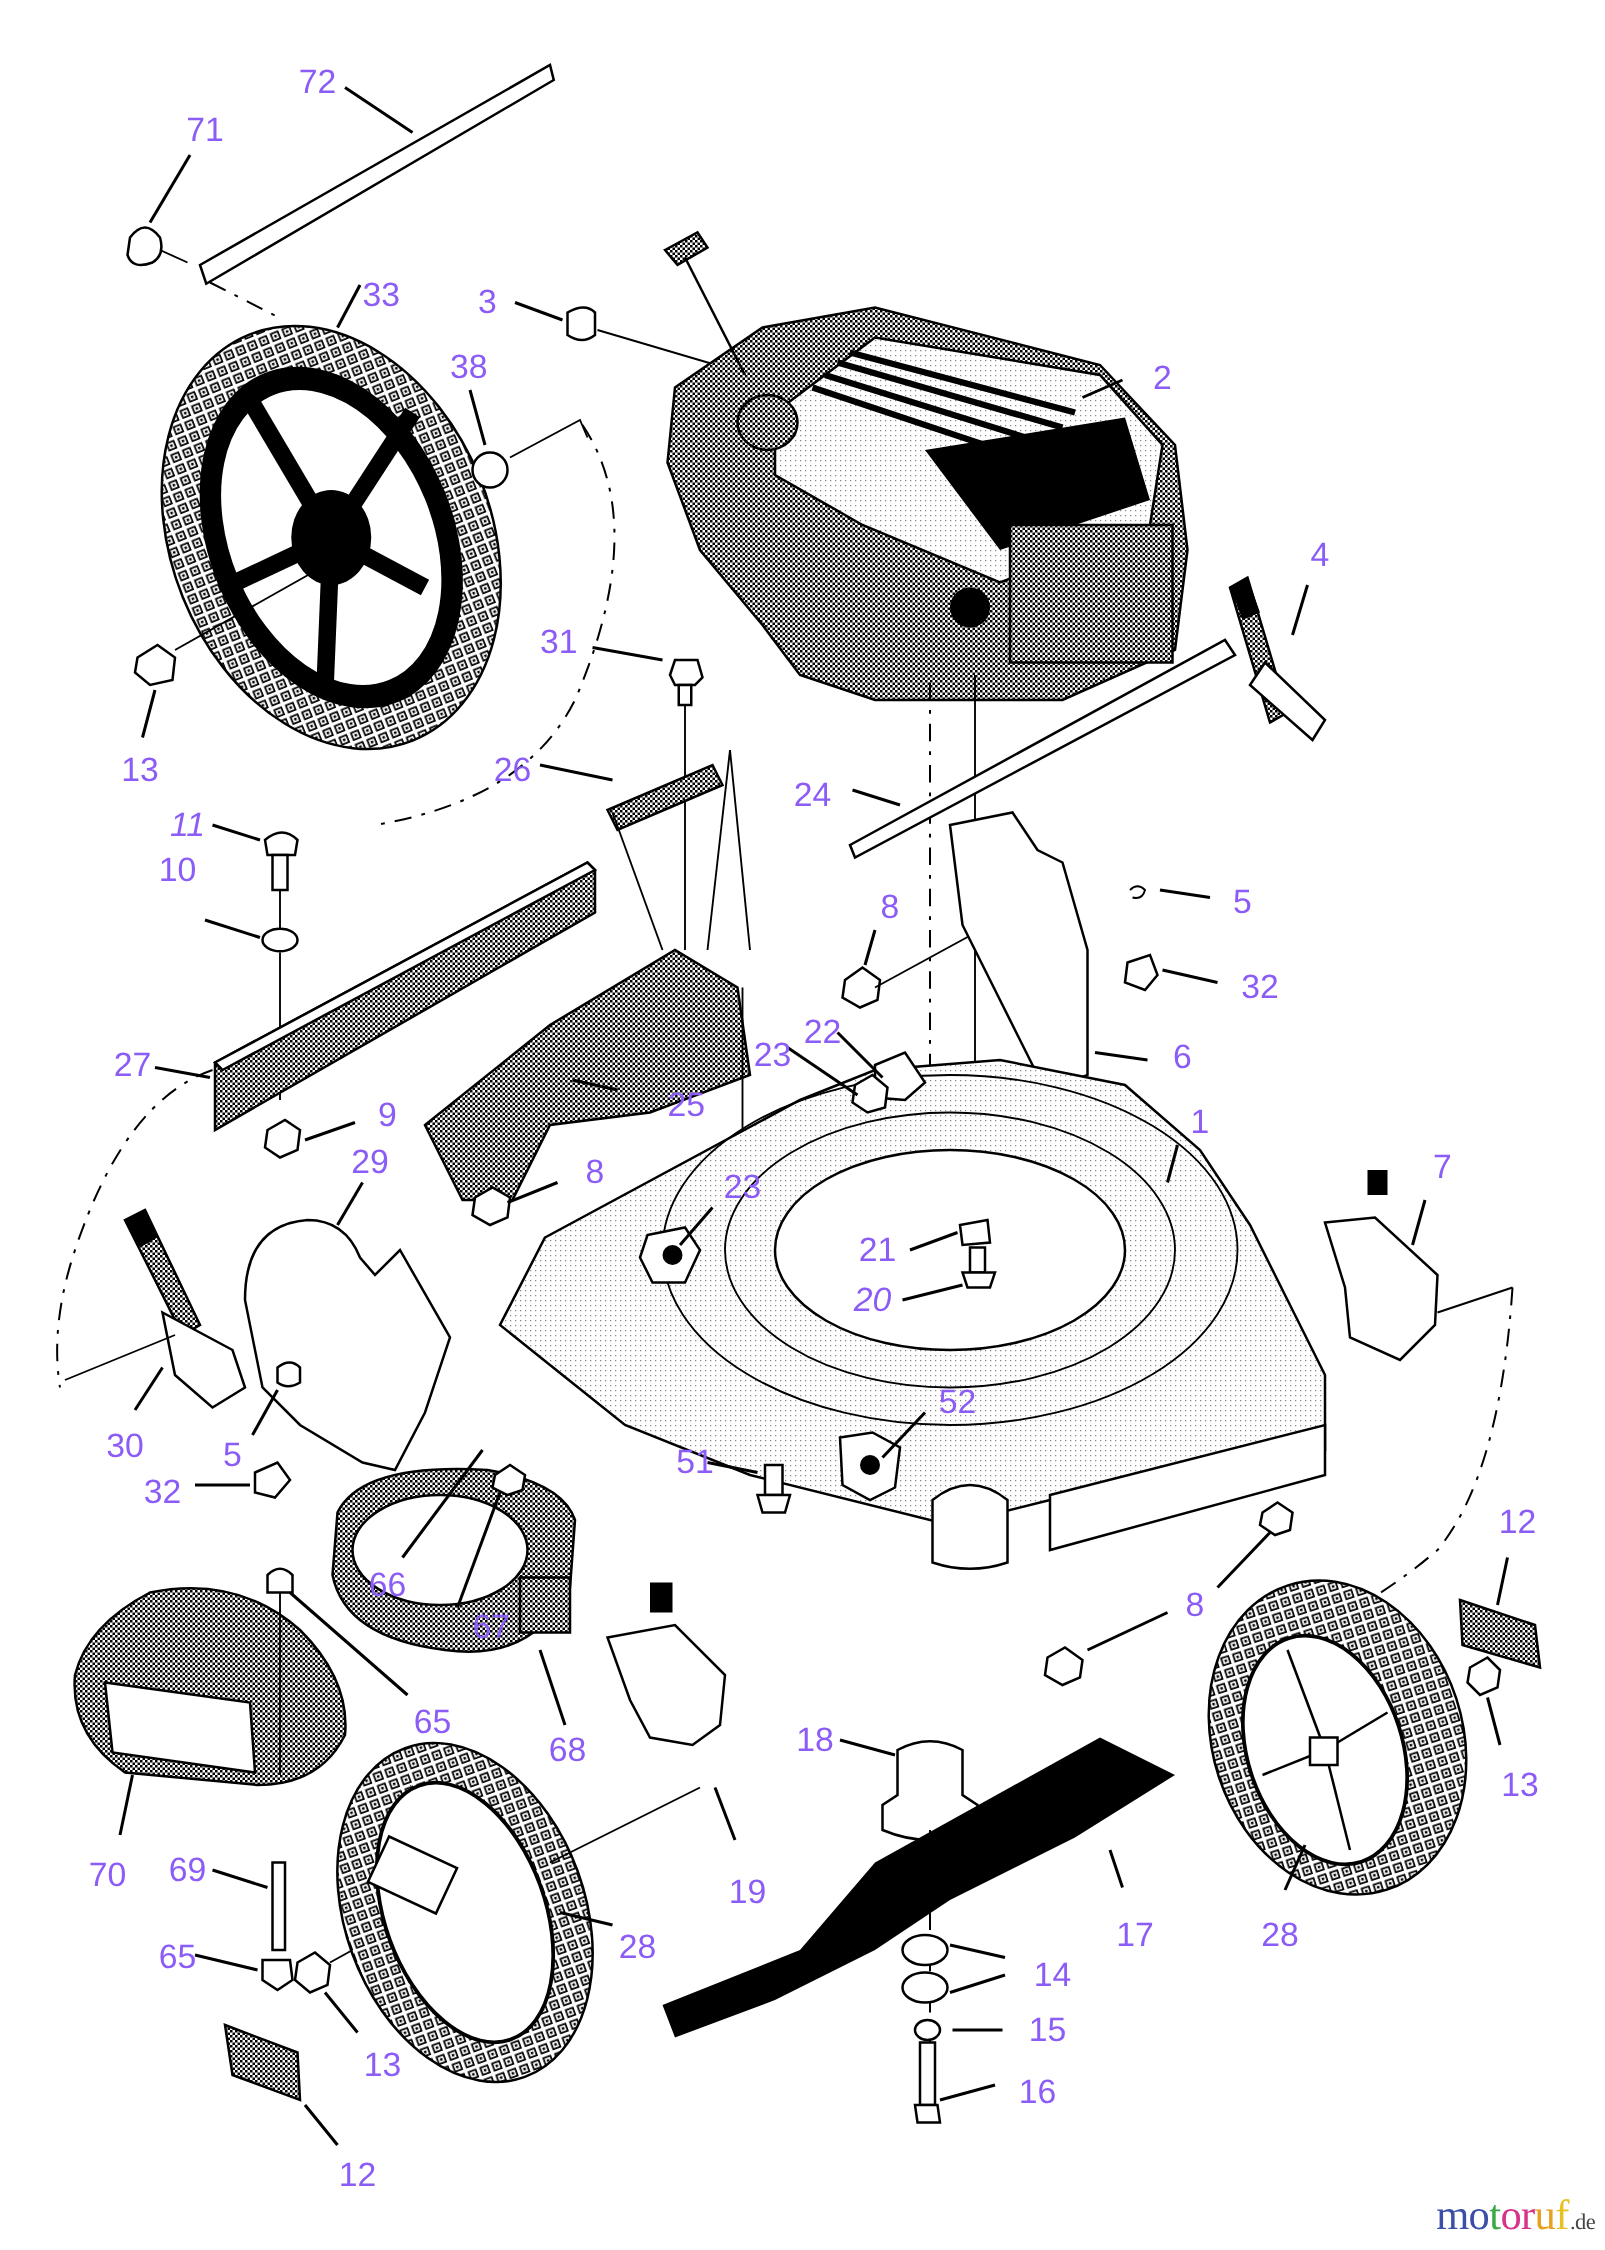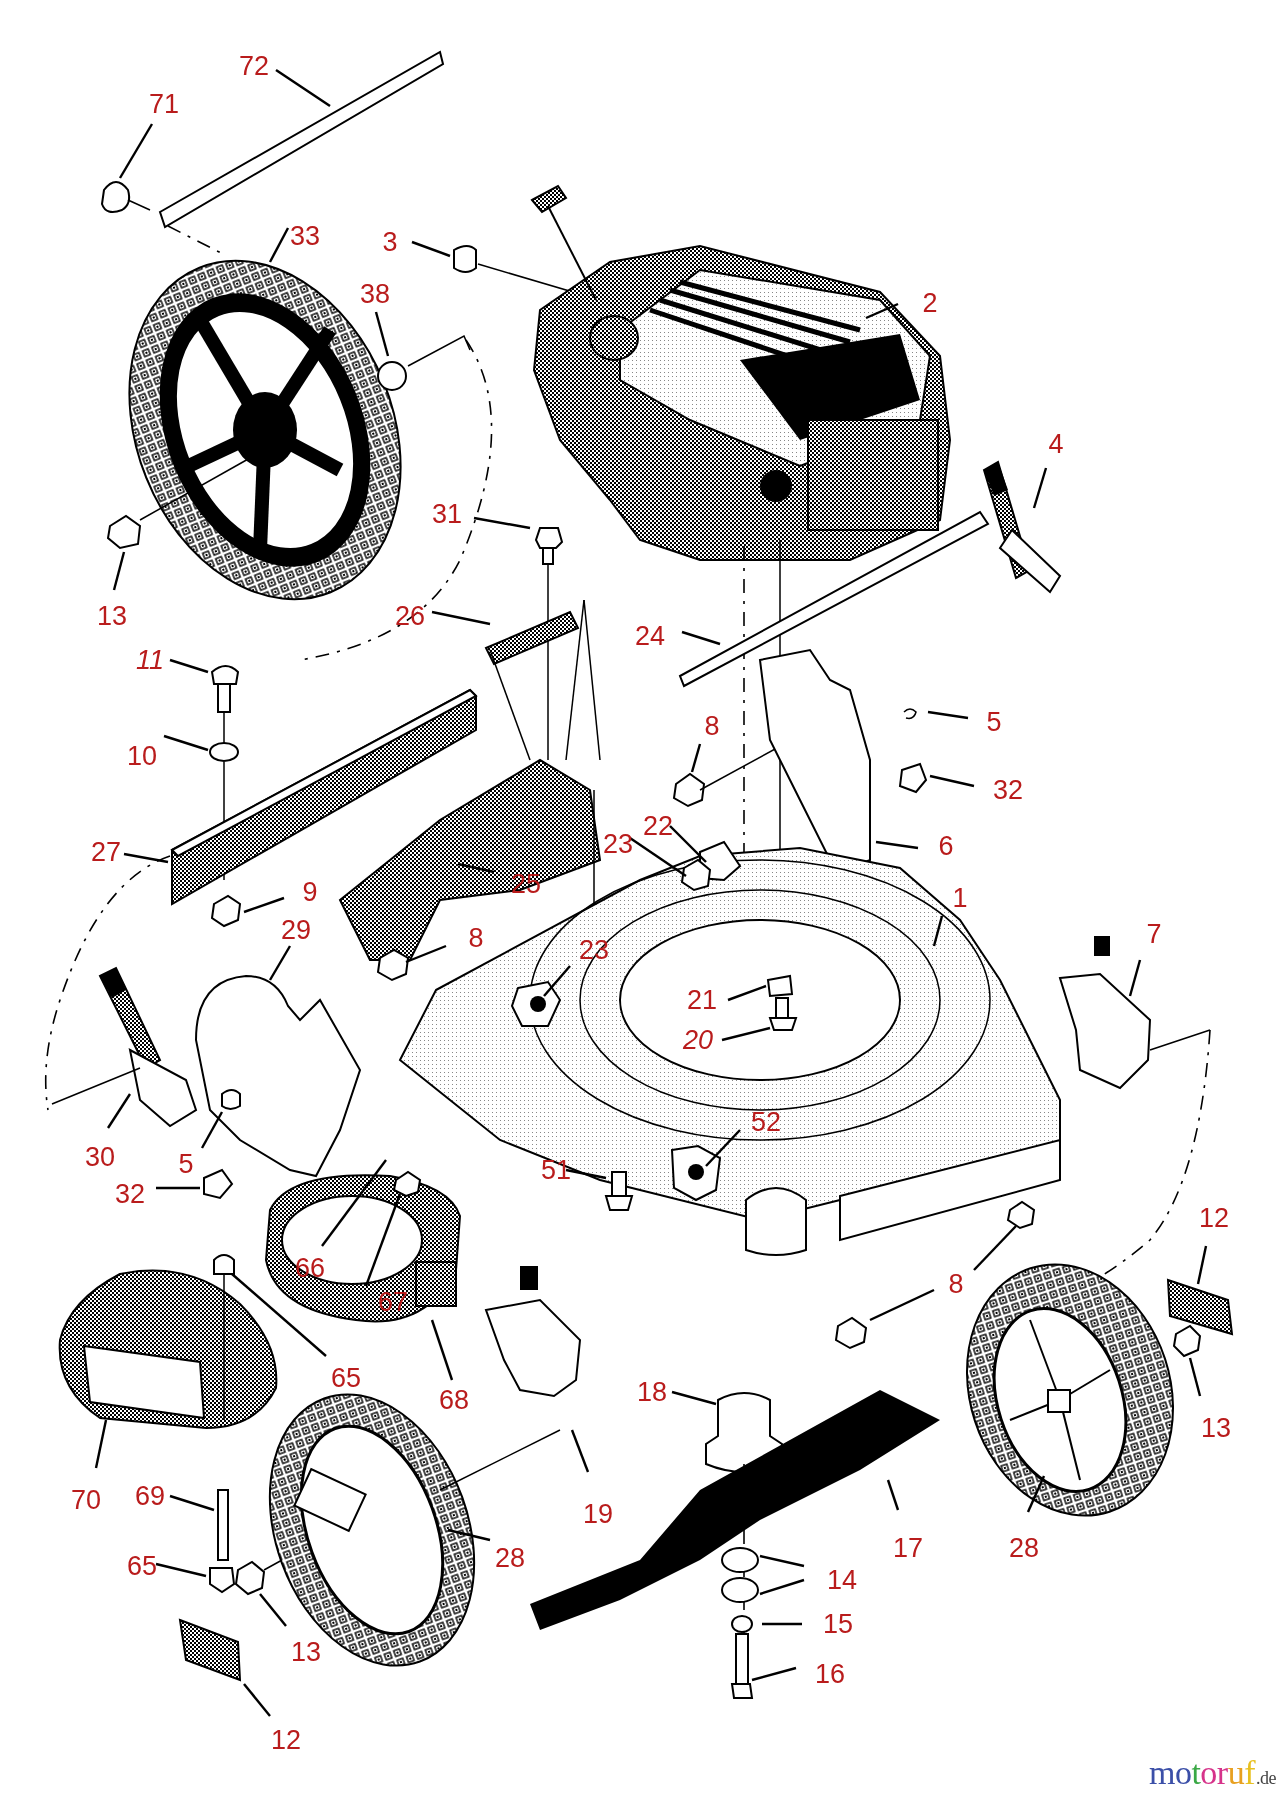--- a/index.html
+++ b/index.html
@@ -1,19 +1,19 @@
 <!DOCTYPE html>
 <html><head>
 <meta charset="utf-8">
 <style>
   html, body { margin:0; padding:0; background:#ffffff; }
   body { width:1284px; height:1800px; position:relative; overflow:hidden;
          font-family:"Liberation Sans", sans-serif; }
   #diagram { position:absolute; left:0; top:0; width:1284px; height:1800px; }
-  .callout { position:absolute; font-size:27px; color:#b91c1c; line-height:1;
+  .callout { position:absolute; font-size:27px; color:#8b5cf6; line-height:1;
              transform:translate(-50%,-50%); white-space:nowrap; }
   #logo { position:absolute; right:8px; bottom:8px; font-family:"Liberation Serif", serif;
           font-size:34px; letter-spacing:-0.5px; }
   #logo span { display:inline-block; }
   #logo .tld { font-size:18px; color:#444; margin-left:1px; }
   .stroke { stroke:#000; fill:none; stroke-width:2; }
   .thin { stroke:#000; fill:none; stroke-width:1.5; }
   .dash { stroke:#000; fill:none; stroke-width:1.6; stroke-dasharray:14 8 3 8; }
   .leader { stroke:#000; stroke-width:2.4; fill:none; }
   .dot { fill:url(#dots); stroke:#000; stroke-width:2; }
@@ -378,27 +378,27 @@
 <div class="callout" style="left:375px;top:294px;">38</div>
 <div class="callout" style="left:930px;top:303px;">2</div>
 <div class="callout" style="left:1056px;top:444px;">4</div>
 <div class="callout" style="left:447px;top:514px;">31</div>
 <div class="callout" style="left:112px;top:616px;">13</div>
 <div class="callout" style="left:410px;top:616px;">26</div>
 <div class="callout" style="left:650px;top:636px;">24</div>
 <div class="callout" style="left:150px;top:660px;font-style:italic;">11</div>
 <div class="callout" style="left:712px;top:726px;">8</div>
 <div class="callout" style="left:994px;top:722px;">5</div>
-<div class="callout" style="left:142px;top:756px;text-align:center;">10</div>
+<div class="callout" style="left:142px;top:696px;text-align:center;">10</div>
 <div class="callout" style="left:1008px;top:790px;">32</div>
 <div class="callout" style="left:618px;top:844px;">23</div>
 <div class="callout" style="left:658px;top:826px;">22</div>
 <div class="callout" style="left:946px;top:846px;">6</div>
 <div class="callout" style="left:106px;top:852px;">27</div>
-<div class="callout" style="left:526px;top:884px;">25</div>
+<div class="callout" style="left:526px;top:884px;padding-left:46px;">25</div>
 <div class="callout" style="left:310px;top:892px;">9</div>
 <div class="callout" style="left:960px;top:898px;">1</div>
 <div class="callout" style="left:296px;top:930px;">29</div>
 <div class="callout" style="left:476px;top:938px;">8</div>
 <div class="callout" style="left:594px;top:950px;">23</div>
 <div class="callout" style="left:1154px;top:934px;">7</div>
 <div class="callout" style="left:702px;top:1000px;">21</div>
 <div class="callout" style="left:698px;top:1040px;font-style:italic;">20</div>
 <div class="callout" style="left:100px;top:1146px;margin-top:11px;">30</div>
 <div class="callout" style="left:186px;top:1164px;">5</div>

